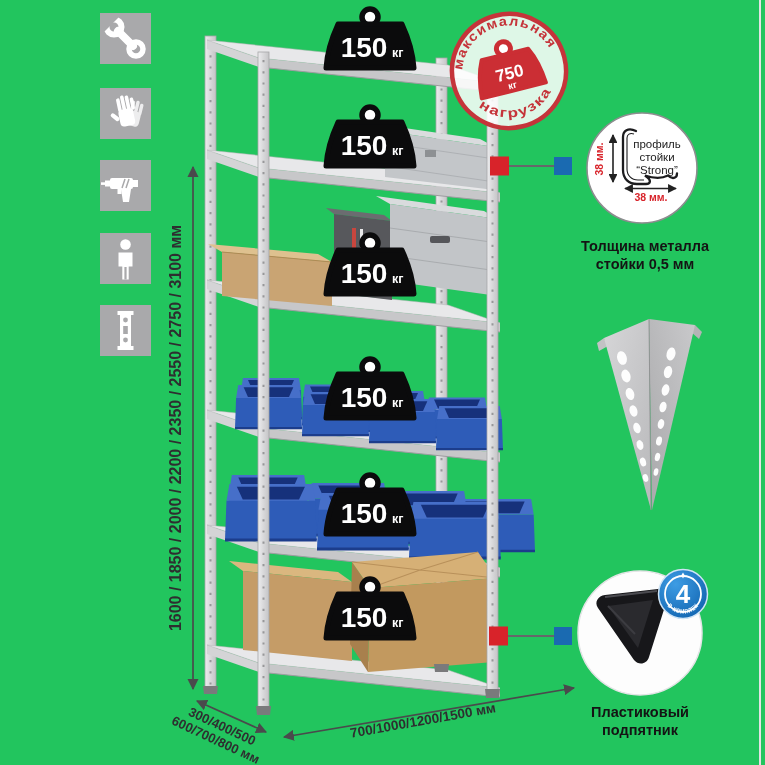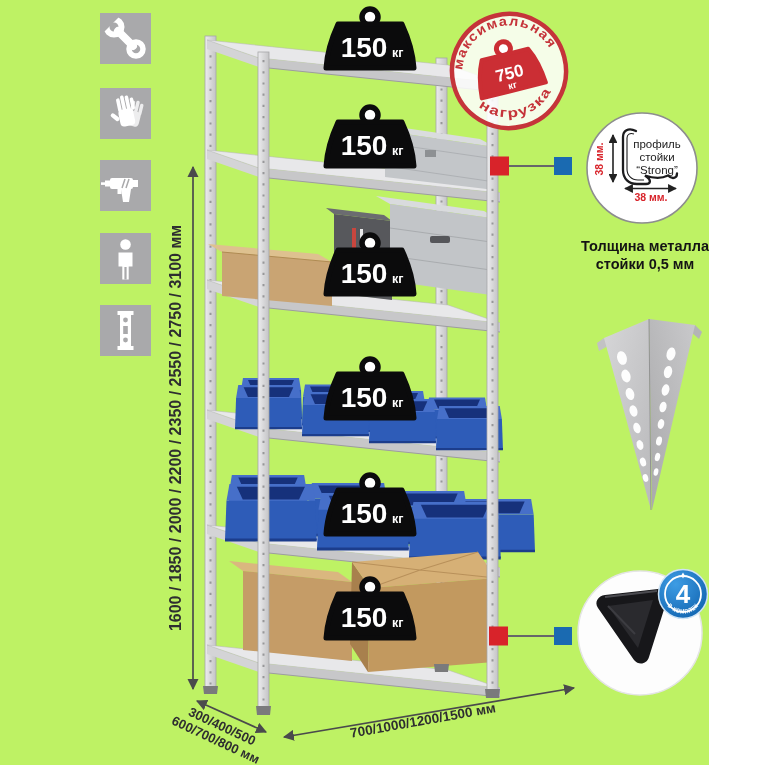--- a/index.html
+++ b/index.html
@@ -1,16 +1,16 @@
 <!DOCTYPE html>
 <html><head>
 <meta charset="utf-8">
 <style>
   html,body{margin:0;padding:0;background:#fff;}
-  .stage{position:relative;width:709px;height:765px;background:#bef264;overflow:hidden;
+  .stage{position:relative;width:765px;height:765px;background:#22c55e;overflow:hidden;
          font-family:"Liberation Sans", sans-serif;}
   .edge{position:absolute;left:759px;top:0;width:2px;height:765px;background:#e2e2e2;}
   .icon{position:absolute;left:100px;width:51px;height:51px;background:#a9a9ab;}
   .icon svg{display:block;width:51px;height:51px;}
   .vlabel{position:absolute;left:-84px;top:419px;width:520px;height:18px;line-height:18px;
           transform:rotate(-90deg);text-align:center;font-size:16px;font-weight:bold;
           color:#2e2e30;white-space:nowrap;}
   .cap{position:absolute;text-align:center;font-weight:bold;color:#141414;
        font-size:14.5px;line-height:18px;}
   .cap-profile{left:565px;top:237px;width:160px;text-align:center;}
@@ -366,20 +366,22 @@
 
   
   <div class="vlabel">1600 / 1850 / 2000 / 2200 / 2350 / 2550 / 2750 / 3100 мм</div>
 
   <div class="cap cap-profile">
     <span>Толщина металла</span>
     <span>стойки 0,5 мм</span>
   </div>
 
   <div class="cap cap-foot">
+    <span>Пластиковый</span>
+    <span>подпятник</span>
   </div>
 
   <div class="dlabel">
     <span>300/400/500</span>
     <span>600/700/800 мм</span>
   </div>
 
   <div class="wlabel">700/1000/1200/1500 мм</div>
 
   <div class="edge"></div>

